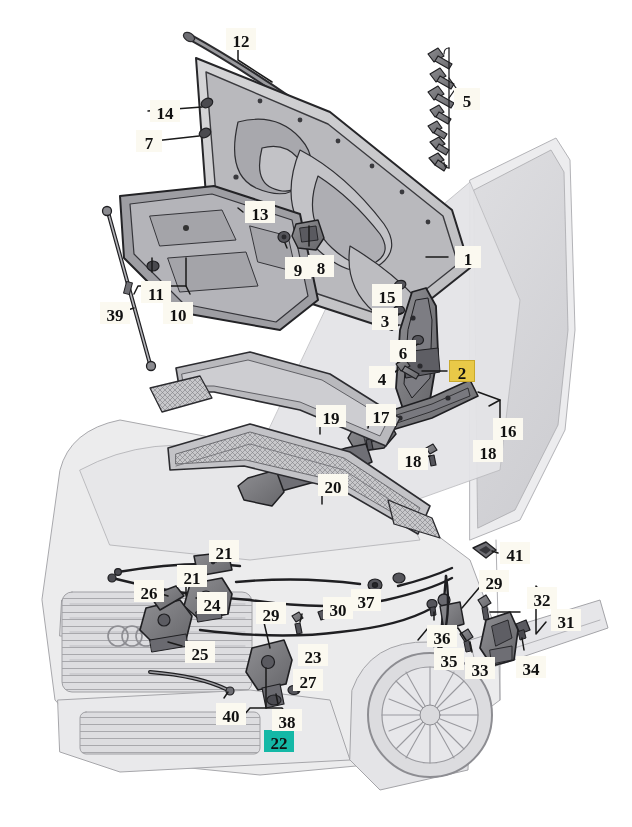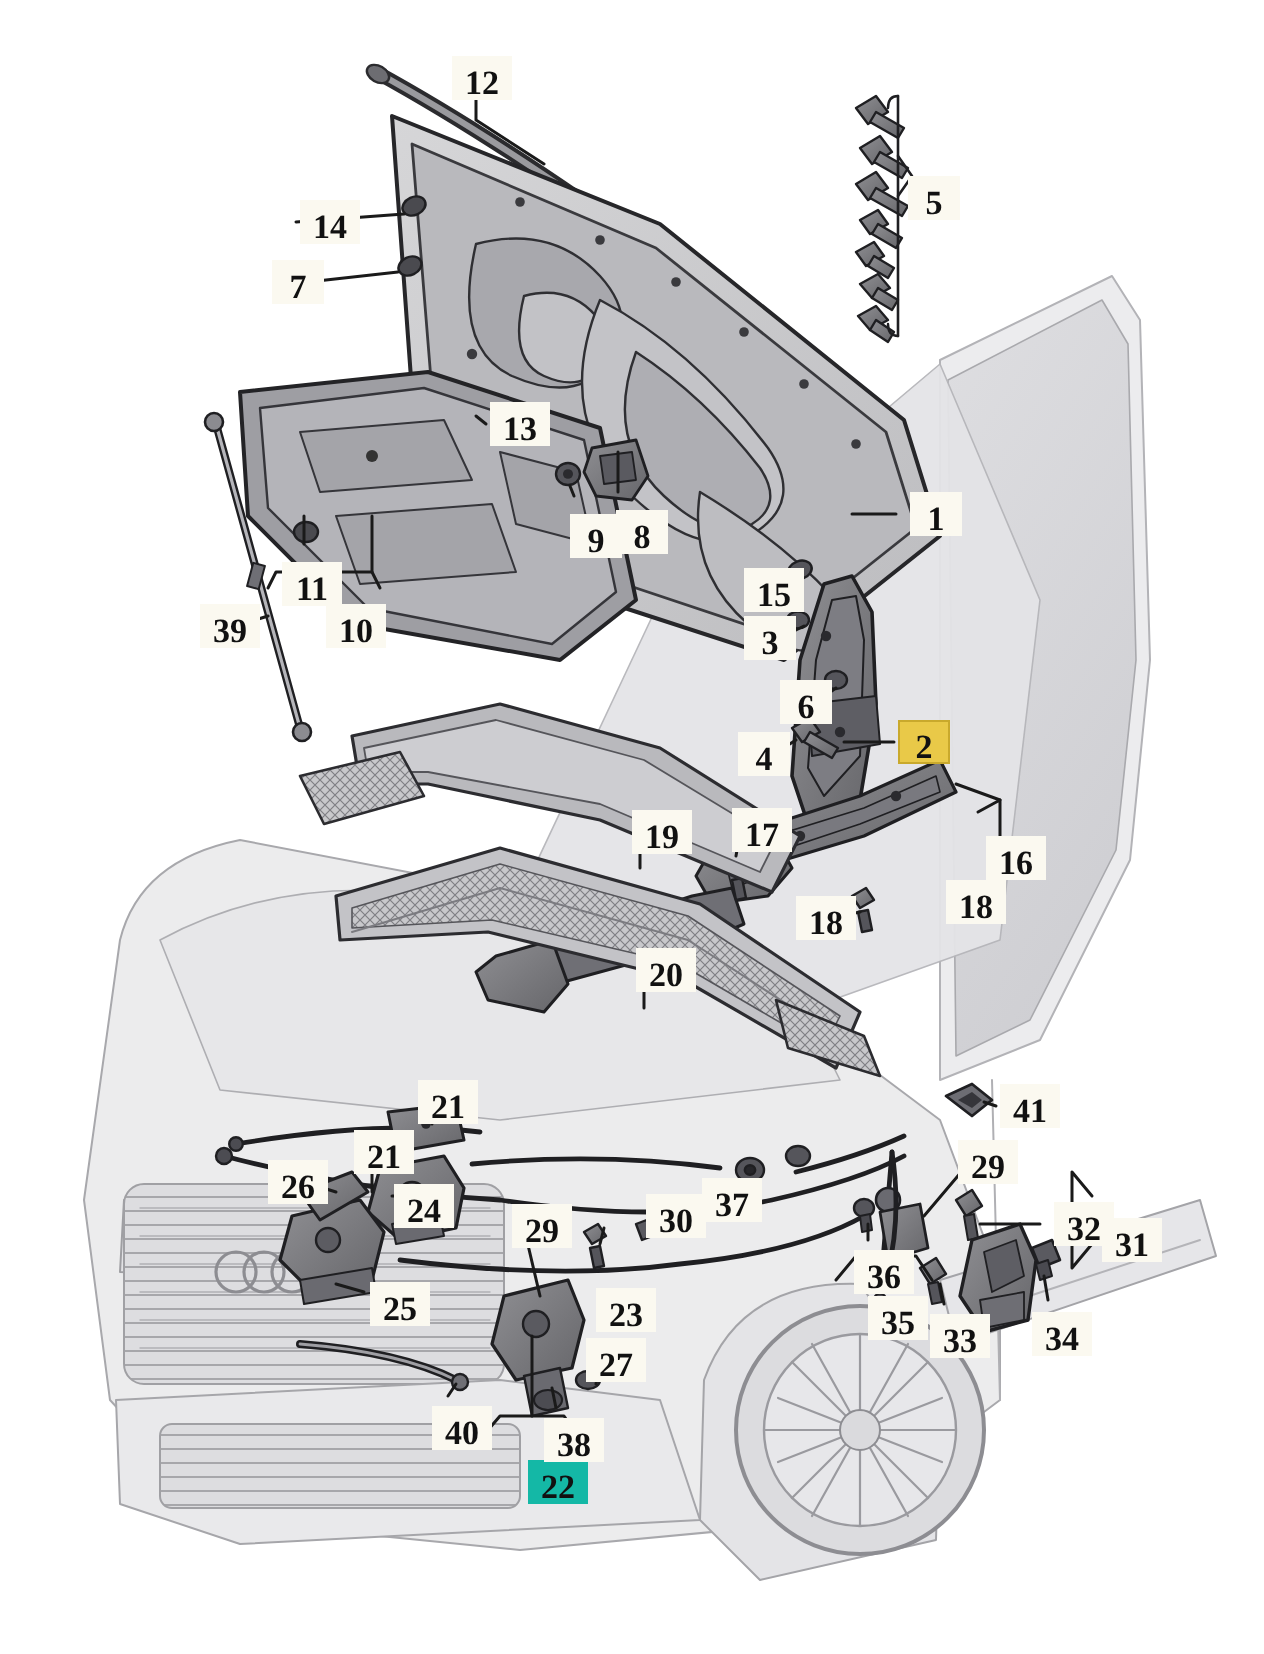--- a/index.html
+++ b/index.html
@@ -469,21 +469,21 @@
       </div>
       <div class="cal w3" style="left: 479px; top: 570px;">
         <span>29</span>
       </div>
       <div class="cal w3" style="left: 323px; top: 597px;">
         <span>30</span>
       </div>
       <div class="cal w3" style="left: 551px; top: 609px; font-family: Liberation Serif, serif;">
         <span>31</span>
       </div>
-      <div class="cal w3" style="left: 527px; top: 601px;">
+      <div class="cal w3" style="left: 527px; top: 587px;">
         <span>32</span>
       </div>
       <div class="cal w3" style="left: 465px; top: 657px;">
         <span>33</span>
       </div>
       <div class="cal w3" style="left: 516px; top: 656px;">
         <span>34</span>
       </div>
       <div class="cal w3" style="left: 434px; top: 648px;">
         <span>35</span>

